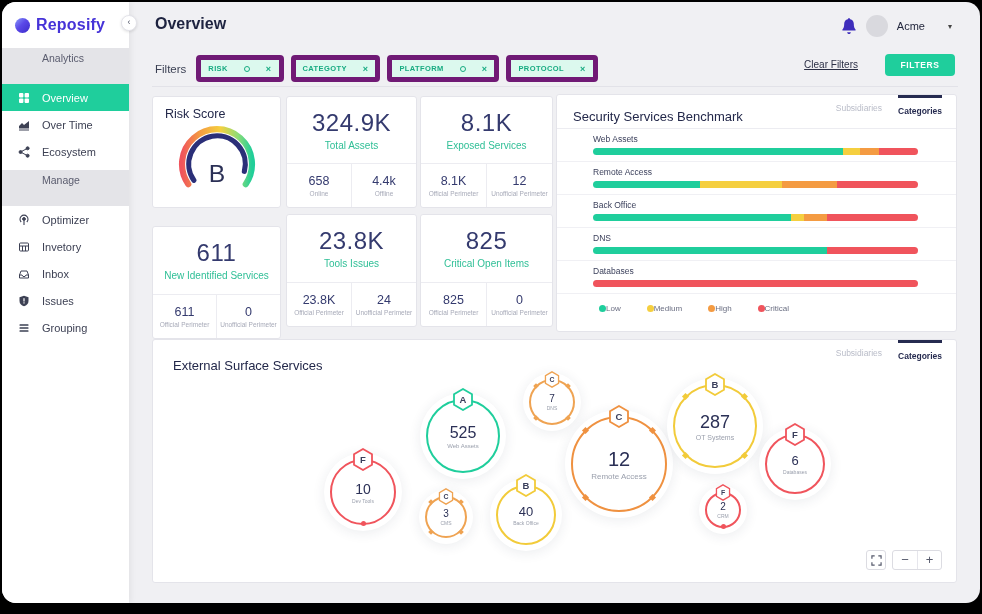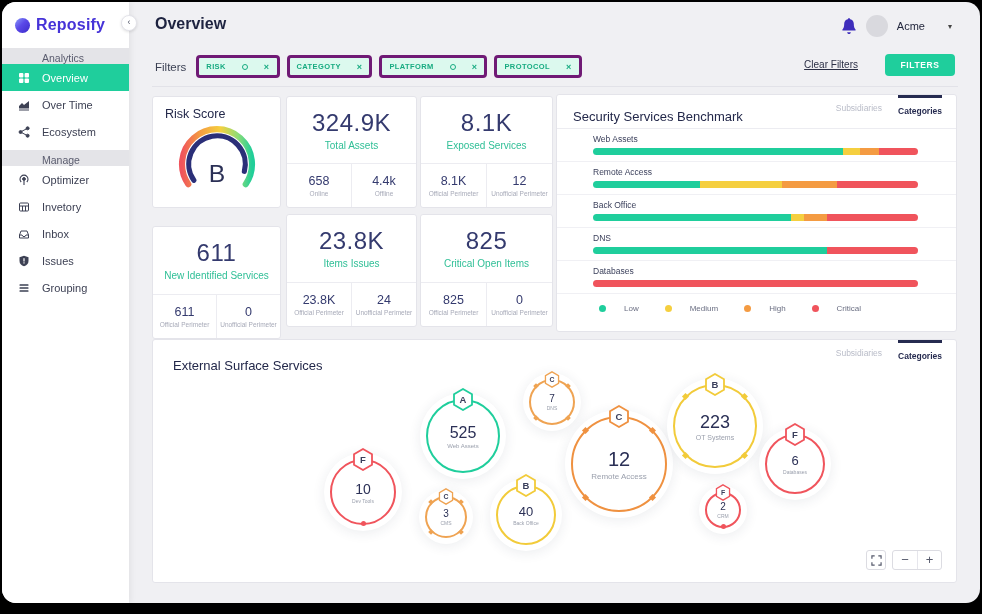--- a/index.html
+++ b/index.html
@@ -11,40 +11,40 @@
   
   .sidebar{position:absolute;left:0;top:0;width:127px;height:100%;background:#fff;
            box-shadow:2px 0 6px rgba(0,0,0,.06);}
   .logo-row{height:46px;display:flex;align-items:center;padding-left:13px;gap:6px;}
   .logo-mark{width:15px;height:15px;border-radius:50%;
              background:linear-gradient(135deg,#8a9cf9 0%,#5a48e8 45%,#3b2bc9 100%);}
   .logo-text{font-size:16px;font-weight:800;color:#4633d8;letter-spacing:.2px;}
   .collapse-btn{position:absolute;left:119px;top:13px;width:16px;height:16px;border-radius:50%;
                 background:#fff;border:1px solid #e3e3e9;box-shadow:0 1px 3px rgba(0,0,0,.12);
                 font-size:9px;line-height:13px;text-align:center;color:#55596b;cursor:pointer;z-index:5;}
-  .nav-section{height:16px;line-height:20px;background:#e4e4e8;color:#5a5c6e;font-size:10.5px;
+  .nav-section{height:36px;line-height:20px;background:#e4e4e8;color:#5a5c6e;font-size:10.5px;
                padding-left:40px;margin-top:5px;}
   .nav-section:first-child{margin-top:0;}
   .nav-item{height:27px;display:flex;align-items:center;color:#3d4154;font-size:11px;cursor:pointer;}
   .nav-item .nav-icon{width:14px;height:14px;margin-left:15px;margin-right:11px;display:flex;
                       align-items:center;justify-content:center;color:#3d4154;}
   .nav-icon svg{width:12px;height:12px;display:block;}
   .nav-item.active{background:#1fce9c;color:#fff;}
   .nav-item.active .nav-icon{color:#fff;}
   
   .page-title{position:absolute;left:153px;top:13px;font-size:16px;font-weight:700;color:#1e2340;}
   .account{position:absolute;top:13px;right:28px;display:flex;align-items:center;gap:9px;}
   .bell{width:16px;height:18px;color:#3e2dbb;cursor:pointer;}
   .avatar{width:22px;height:22px;border-radius:50%;background:#d9d9de;cursor:pointer;}
   .account-name{font-size:11px;color:#23273d;}
   .caret{font-family:"DejaVu Sans",sans-serif;font-size:8px;color:#444;margin-left:14px;cursor:pointer;}
   
   .filters-row{position:absolute;left:153px;top:53px;display:flex;align-items:center;gap:7px;}
   .filters-label{font-size:11.5px;color:#3a3f52;margin-right:3px;}
-  .chip{display:inline-flex;align-items:center;gap:16px;background:#dcf9ee;border:3px solid #701a75;
+  .chip{display:inline-flex;align-items:center;gap:16px;background:#dcf9ee;border:5px solid #701a75;
         border-radius:4px;padding:4px 7px;font-size:7.5px;font-weight:700;letter-spacing:.4px;
         color:#17ab81;cursor:pointer;}
   .chip-dot{width:6px;height:6px;border:1px solid #17ab81;border-radius:50%;display:inline-block;}
   .chip-x{font-size:9px;font-weight:700;color:#17ab81;cursor:pointer;line-height:6px;}
   .clear-filters{position:absolute;top:57px;right:122px;font-size:10px;color:#2b2f45;
                  text-decoration:underline;cursor:pointer;}
   .filters-button{position:absolute;top:52px;right:25px;width:70px;height:22px;background:#1fce9c;
                   color:#fff;font-size:8.5px;font-weight:700;letter-spacing:.6px;border:none;
                   border-radius:4px;cursor:pointer;}
   .header-divider{position:absolute;left:150px;right:22px;top:84px;border-top:1px solid #e2e2e8;}
@@ -73,21 +73,21 @@
   .panel-title{font-size:13px;color:#23284a;}
   .panel-tabs{position:absolute;top:0;right:14px;display:flex;gap:16px;}
   .tab{font-size:8.5px;color:#b9bcc8;padding-top:8px;cursor:pointer;}
   .tab.active{color:#262b50;border-top:3px solid #262b50;font-weight:700;}
   .bench-head{height:34px;padding:12px 0 0 16px;border-bottom:1px solid #ececf1;}
   .bench-row{height:33px;padding:5px 38px 0 36px;border-bottom:1px solid #f0f0f4;}
   .bench-row-label{font-size:8.5px;color:#3c415c;margin-bottom:4px;}
   .bench-bar{height:7px;border-radius:4px;overflow:hidden;display:flex;background:#fff;}
   .bench-seg{height:100%;}
   .bench-legend{display:flex;align-items:center;gap:26px;padding:10px 0 0 42px;}
-  .legend-item{display:flex;align-items:center;gap:18px;}
+  .legend-item{display:flex;align-items:center;gap:0;}
   .legend-dot{width:7px;height:7px;border-radius:50%;}
   .legend-label{font-size:8px;color:#6a6e82;}
   .surface-head{padding:16px 0 0 20px;}
   
   .bubble{position:absolute;cursor:pointer;}
   .bubble-circle{position:absolute;inset:0;border-radius:50%;background:#fff;
       box-shadow:0 0 0 6px #fff,0 2px 12px 7px rgba(40,45,80,.08);
       display:flex;flex-direction:column;align-items:center;justify-content:center;}
   .bubble-value{color:#2b3056;}
   .bubble-label{color:#9ba0ad;margin-top:1px;white-space:nowrap;}
@@ -300,21 +300,21 @@
           </div>
           <div class="sub-cell">
             <div class="sub-value">0</div>
             <div class="sub-label">Unofficial Perimeter</div>
           </div>
         </div>
       </div>
     <div class="card" id="card-slot-4">
         <div class="stat-main">
           <div class="stat-value">23.8K</div>
-          <div class="stat-label">Items Issues</div>
+          <div class="stat-label">Tools Issues</div>
         </div>
         <div class="stat-sub">
           <div class="sub-cell">
             <div class="sub-value">23.8K</div>
             <div class="sub-label">Official Perimeter</div>
           </div>
           <div class="sub-cell">
             <div class="sub-value">24</div>
             <div class="sub-label">Unofficial Perimeter</div>
           </div>
@@ -449,21 +449,21 @@
                 <polygon points="11,1 20,6.2 20,16.8 11,22 2,16.8 2,6.2" fill="#fff" stroke="#ef9140" stroke-width="1.8"></polygon>
                 <text x="11" y="15.2" font-size="9.5" font-weight="bold" text-anchor="middle" fill="#3a3f5c" font-family="Liberation Sans, sans-serif">C</text>
               </svg></span>
             <span class="bubble-marker" style="height: 5px; width: 5px; background: rgb(239, 145, 64); transform: rotate(45deg); left: 79.4411px; top: 11.5589px;"></span>
             <span class="bubble-marker" style="height: 5px; width: 5px; background: rgb(239, 145, 64); transform: rotate(45deg); left: 11.5589px; top: 11.5589px;"></span>
             <span class="bubble-marker" style="height: 5px; width: 5px; background: rgb(239, 145, 64); transform: rotate(45deg); left: 11.5589px; top: 79.4411px;"></span>
             <span class="bubble-marker" style="height: 5px; width: 5px; background: rgb(239, 145, 64); transform: rotate(45deg); left: 79.4411px; top: 79.4411px;"></span>
           </div>
           <div class="bubble" style="left: 520px; top: 44px; height: 84px; width: 84px;">
             <div class="bubble-circle" style="border: 2px solid rgb(242, 203, 58);">
-              <div class="bubble-value" style="font-size: 18px;">223</div>
+              <div class="bubble-value" style="font-size: 18px;">287</div>
               <div class="bubble-label" style="font-size: 7px;">OT Systems</div>
             </div>
             <span class="bubble-badge" style="top: -11px;"><svg width="22" height="23" viewBox="0 0 22 23">
                 <polygon points="11,1 20,6.2 20,16.8 11,22 2,16.8 2,6.2" fill="#fff" stroke="#f2cb3a" stroke-width="1.8"></polygon>
                 <text x="11" y="15.2" font-size="9.5" font-weight="bold" text-anchor="middle" fill="#3a3f5c" font-family="Liberation Sans, sans-serif">B</text>
               </svg></span>
             <span class="bubble-marker" style="height: 5px; width: 5px; background: rgb(242, 203, 58); transform: rotate(45deg); left: 69.1985px; top: 9.80152px;"></span>
             <span class="bubble-marker" style="height: 5px; width: 5px; background: rgb(242, 203, 58); transform: rotate(45deg); left: 9.80152px; top: 9.80152px;"></span>
             <span class="bubble-marker" style="height: 5px; width: 5px; background: rgb(242, 203, 58); transform: rotate(45deg); left: 9.80152px; top: 69.1985px;"></span>
             <span class="bubble-marker" style="height: 5px; width: 5px; background: rgb(242, 203, 58); transform: rotate(45deg); left: 69.1985px; top: 69.1985px;"></span>

